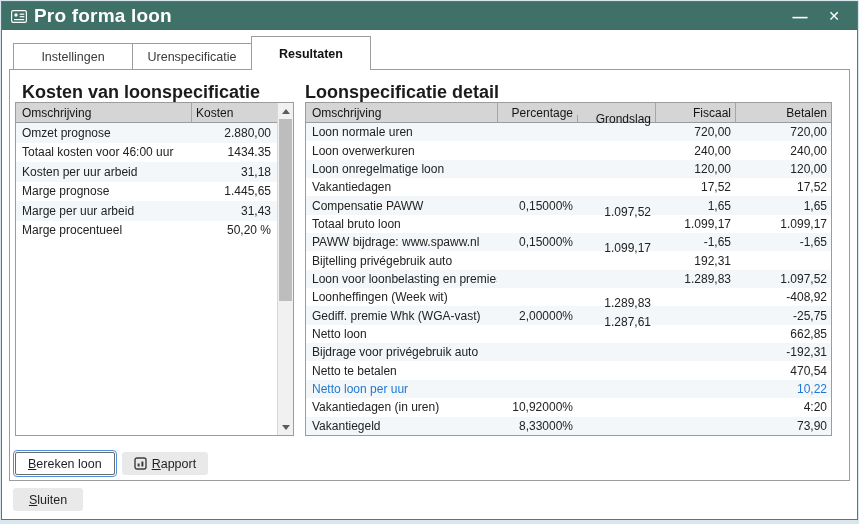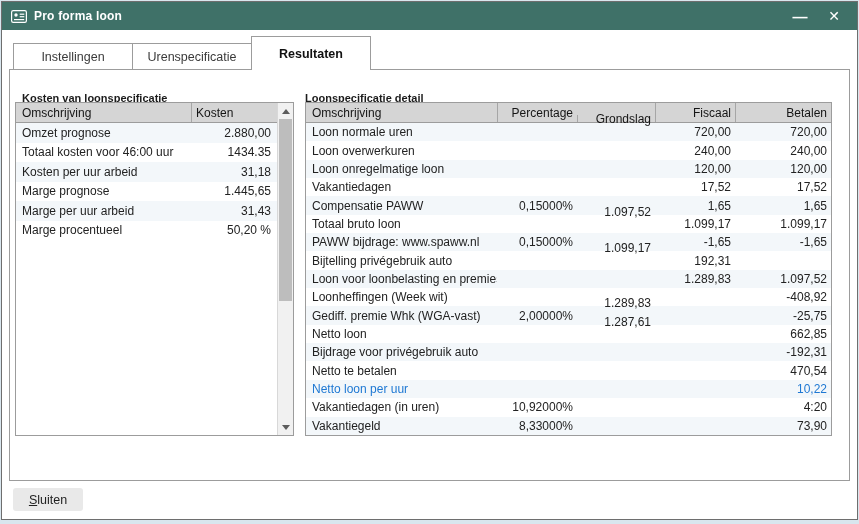--- a/index.html
+++ b/index.html
@@ -13,21 +13,21 @@
   .window{
     position:absolute;left:1px;top:1px;width:855px;height:517px;
     border:1px solid #6e6e6e;background:#fff;
   }
   
   .titlebar{
     height:28px;background:var(--titlebar,#3f7168);
     display:flex;align-items:center;padding:0 9px;color:#fff;
   }
   .titlebar .ticon{display:flex;align-items:center;margin-right:7px;}
-  .titlebar .ttext{font-size:12px;font-weight:bold;letter-spacing:.2px;}
+  .titlebar .ttext{font-size:19px;font-weight:bold;letter-spacing:.2px;}
   .wincontrols{margin-left:auto;display:flex;align-items:center;gap:6px;}
   .winbtn{
     width:28px;height:24px;display:flex;align-items:center;justify-content:center;
     color:#fff;font-size:14px;line-height:1;cursor:default;
   }
   .winbtn.min{font-size:15px;font-weight:bold;}
   
   .tabs{
     position:absolute;left:11px;top:34px;height:34px;
     display:flex;align-items:flex-end;z-index:3;
@@ -39,21 +39,21 @@
   }
   .tab.active{
     height:34px;font-weight:bold;color:#111;border-bottom:none;z-index:4;
   }
   
   .panel{
     position:absolute;left:7px;top:67px;width:841px;height:412px;
     border:1px solid #9c9c9c;background:#fff;box-sizing:border-box;z-index:2;
   }
   .sect-heading{
-    position:absolute;top:22px;font-size:11px;font-weight:bold;color:#1b1b1b;text-align:center;
+    position:absolute;top:12px;font-size:18px;font-weight:bold;color:#1b1b1b;text-align:center;
   }
   .heading-left{left:12px;}
   .heading-right{left:295px;}
   
   .table{
     position:absolute;top:32px;border:1px solid #9c9c9c;background:#fff;
     box-sizing:border-box;overflow:hidden;
   }
   .ltable{left:5px;width:279px;height:334px;}
   .rtable{left:295px;width:527px;height:334px;}
@@ -333,19 +333,34 @@
           <div class="trow">
             <div class="c c-label">Vakantiegeld</div>
             <div class="c c-num col-pct">8,33000%</div>
             <div class="c c-num col-grond"></div>
             <div class="c c-num col-fisc"></div>
             <div class="c c-num col-bet">73,90</div>
           </div>
         </div>
     </div>
 
+    <div class="btnrow">
+      <button class="btn primary">
+        <span><span class="u">B</span>ereken loon</span>
+      </button>
+      <button class="btn">
+        <span class="bicon">
+          <svg width="13" height="13" viewBox="0 0 13 13">
+            <rect x="1" y="1" width="11" height="11" rx="2" fill="none" stroke="#3c3c3c" stroke-width="1.4"></rect>
+            <rect x="3.6" y="6.5" width="2" height="3" fill="#3c3c3c"></rect>
+            <rect x="7.4" y="4.5" width="2" height="5" fill="#3c3c3c"></rect>
+          </svg>
+        </span>
+        <span><span class="u">R</span>apport</span>
+      </button>
+    </div>
   </div>
 
   <button class="btn sluiten">
     <span><span class="u">S</span>luiten</span>
   </button>
 
 </div>
 
 </body></html>

